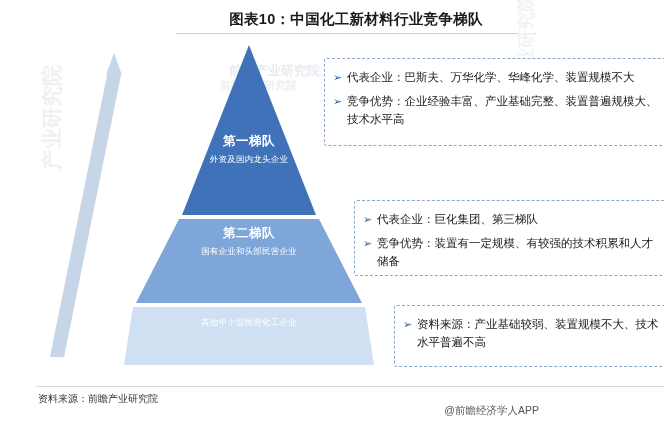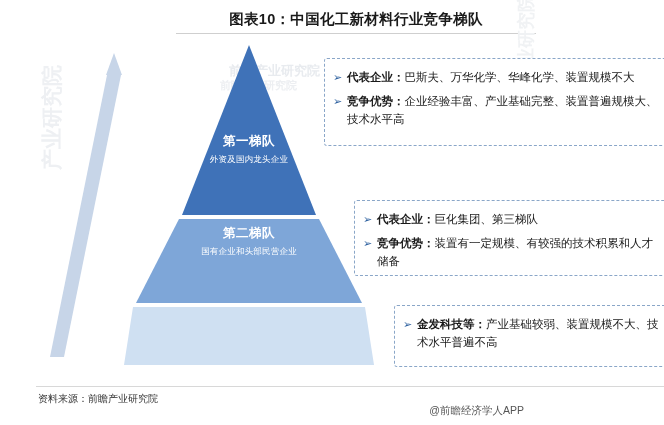--- a/index.html
+++ b/index.html
@@ -140,42 +140,42 @@
     width: 14px;
     text-align: left;
   }
   .c-text {
     flex: 1 1 auto;
     font-size: 11.5px;
     line-height: 18px;
     color: #1a1a1a;
   }
   .c-text b {
-    font-weight: bold;
+    font-weight: normal;
   }
   
   .footer-rule {
     position: absolute;
     left: 12px;
     top: 386px;
     width: 640px;
     height: 1px;
     background: #d8d8d8;
   }
   .source {
     position: absolute;
     left: 14px;
     top: 392px;
     font-size: 10px;
     color: #333333;
     text-align: center;
   }
   .brand {
     position: absolute;
-    right: 24px;
+    right: 9px;
     top: 404px;
     font-size: 10.5px;
     color: #555555;
     text-align: center;
   }
 </style>
 </head>
 <body>
 
 <div class="page">
@@ -201,20 +201,21 @@
     </svg>
     <div class="tier-label tier1-label">
       <span class="main">第一梯队</span>
       <span class="sub">外资及国内龙头企业</span>
     </div>
     <div class="tier-label tier2-label">
       <span class="main">第二梯队</span>
       <span class="sub">国有企业和头部民营企业</span>
     </div>
     <div class="tier-label tier3-label">
+      <span class="sub">其他中小型民营化工企业</span>
     </div>
   </div>
 
   <div class="callout callout-1">
     <div class="c-item">
       <span class="bullet">➢</span>
       <span class="c-text"><b>代表企业：</b><span>巴斯夫、万华化学、华峰化学、装置规模不大</span></span>
     </div>
     <div class="c-item">
       <span class="bullet">➢</span>
@@ -229,21 +230,21 @@
     </div>
     <div class="c-item">
       <span class="bullet">➢</span>
       <span class="c-text"><b>竞争优势：</b><span>装置有一定规模、有较强的技术积累和人才储备</span></span>
     </div>
   </div>
 
   <div class="callout callout-3">
     <div class="c-item">
       <span class="bullet">➢</span>
-      <span class="c-text"><b>金发科技等：</b><span>产业基础较弱、装置规模不大、技术水平普遍不高</span></span>
+      <span class="c-text"><b>资料来源：</b><span>产业基础较弱、装置规模不大、技术水平普遍不高</span></span>
     </div>
   </div>
 
   <div class="footer-rule"></div>
   <div class="source">资料来源：前瞻产业研究院</div>
   <div class="brand">@前瞻经济学人APP</div>
 
 </div>
 
 </body></html>

